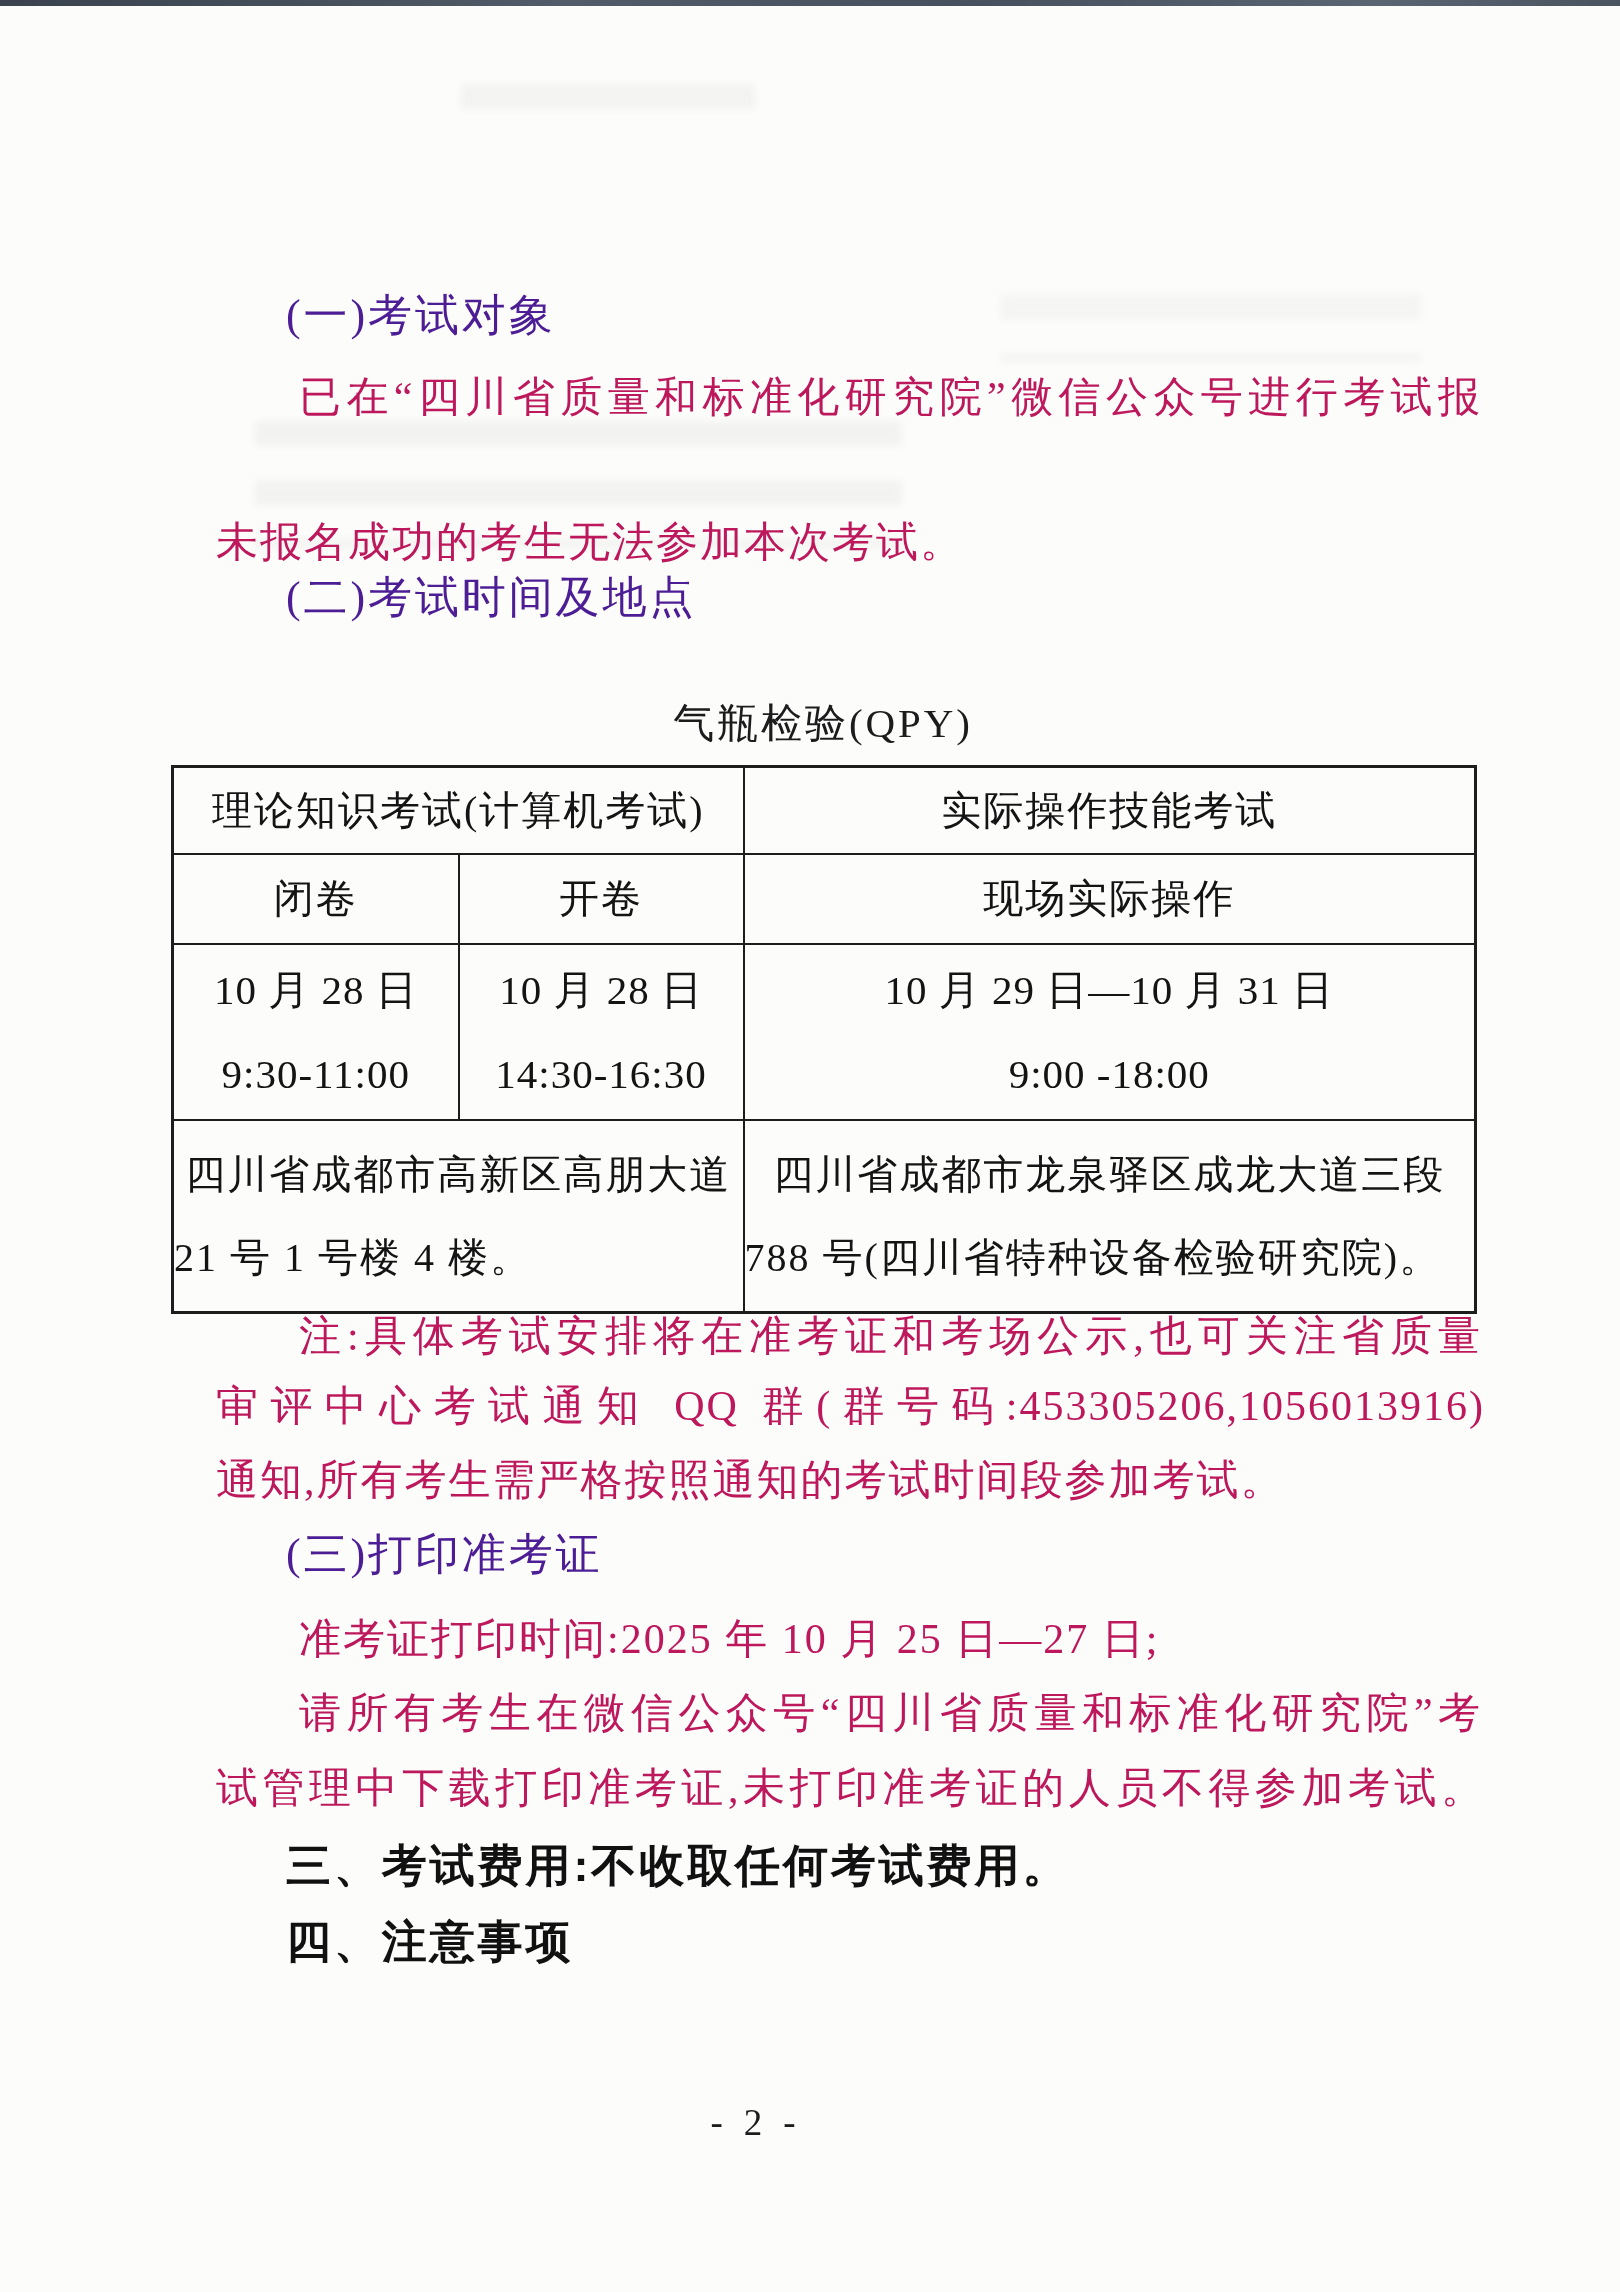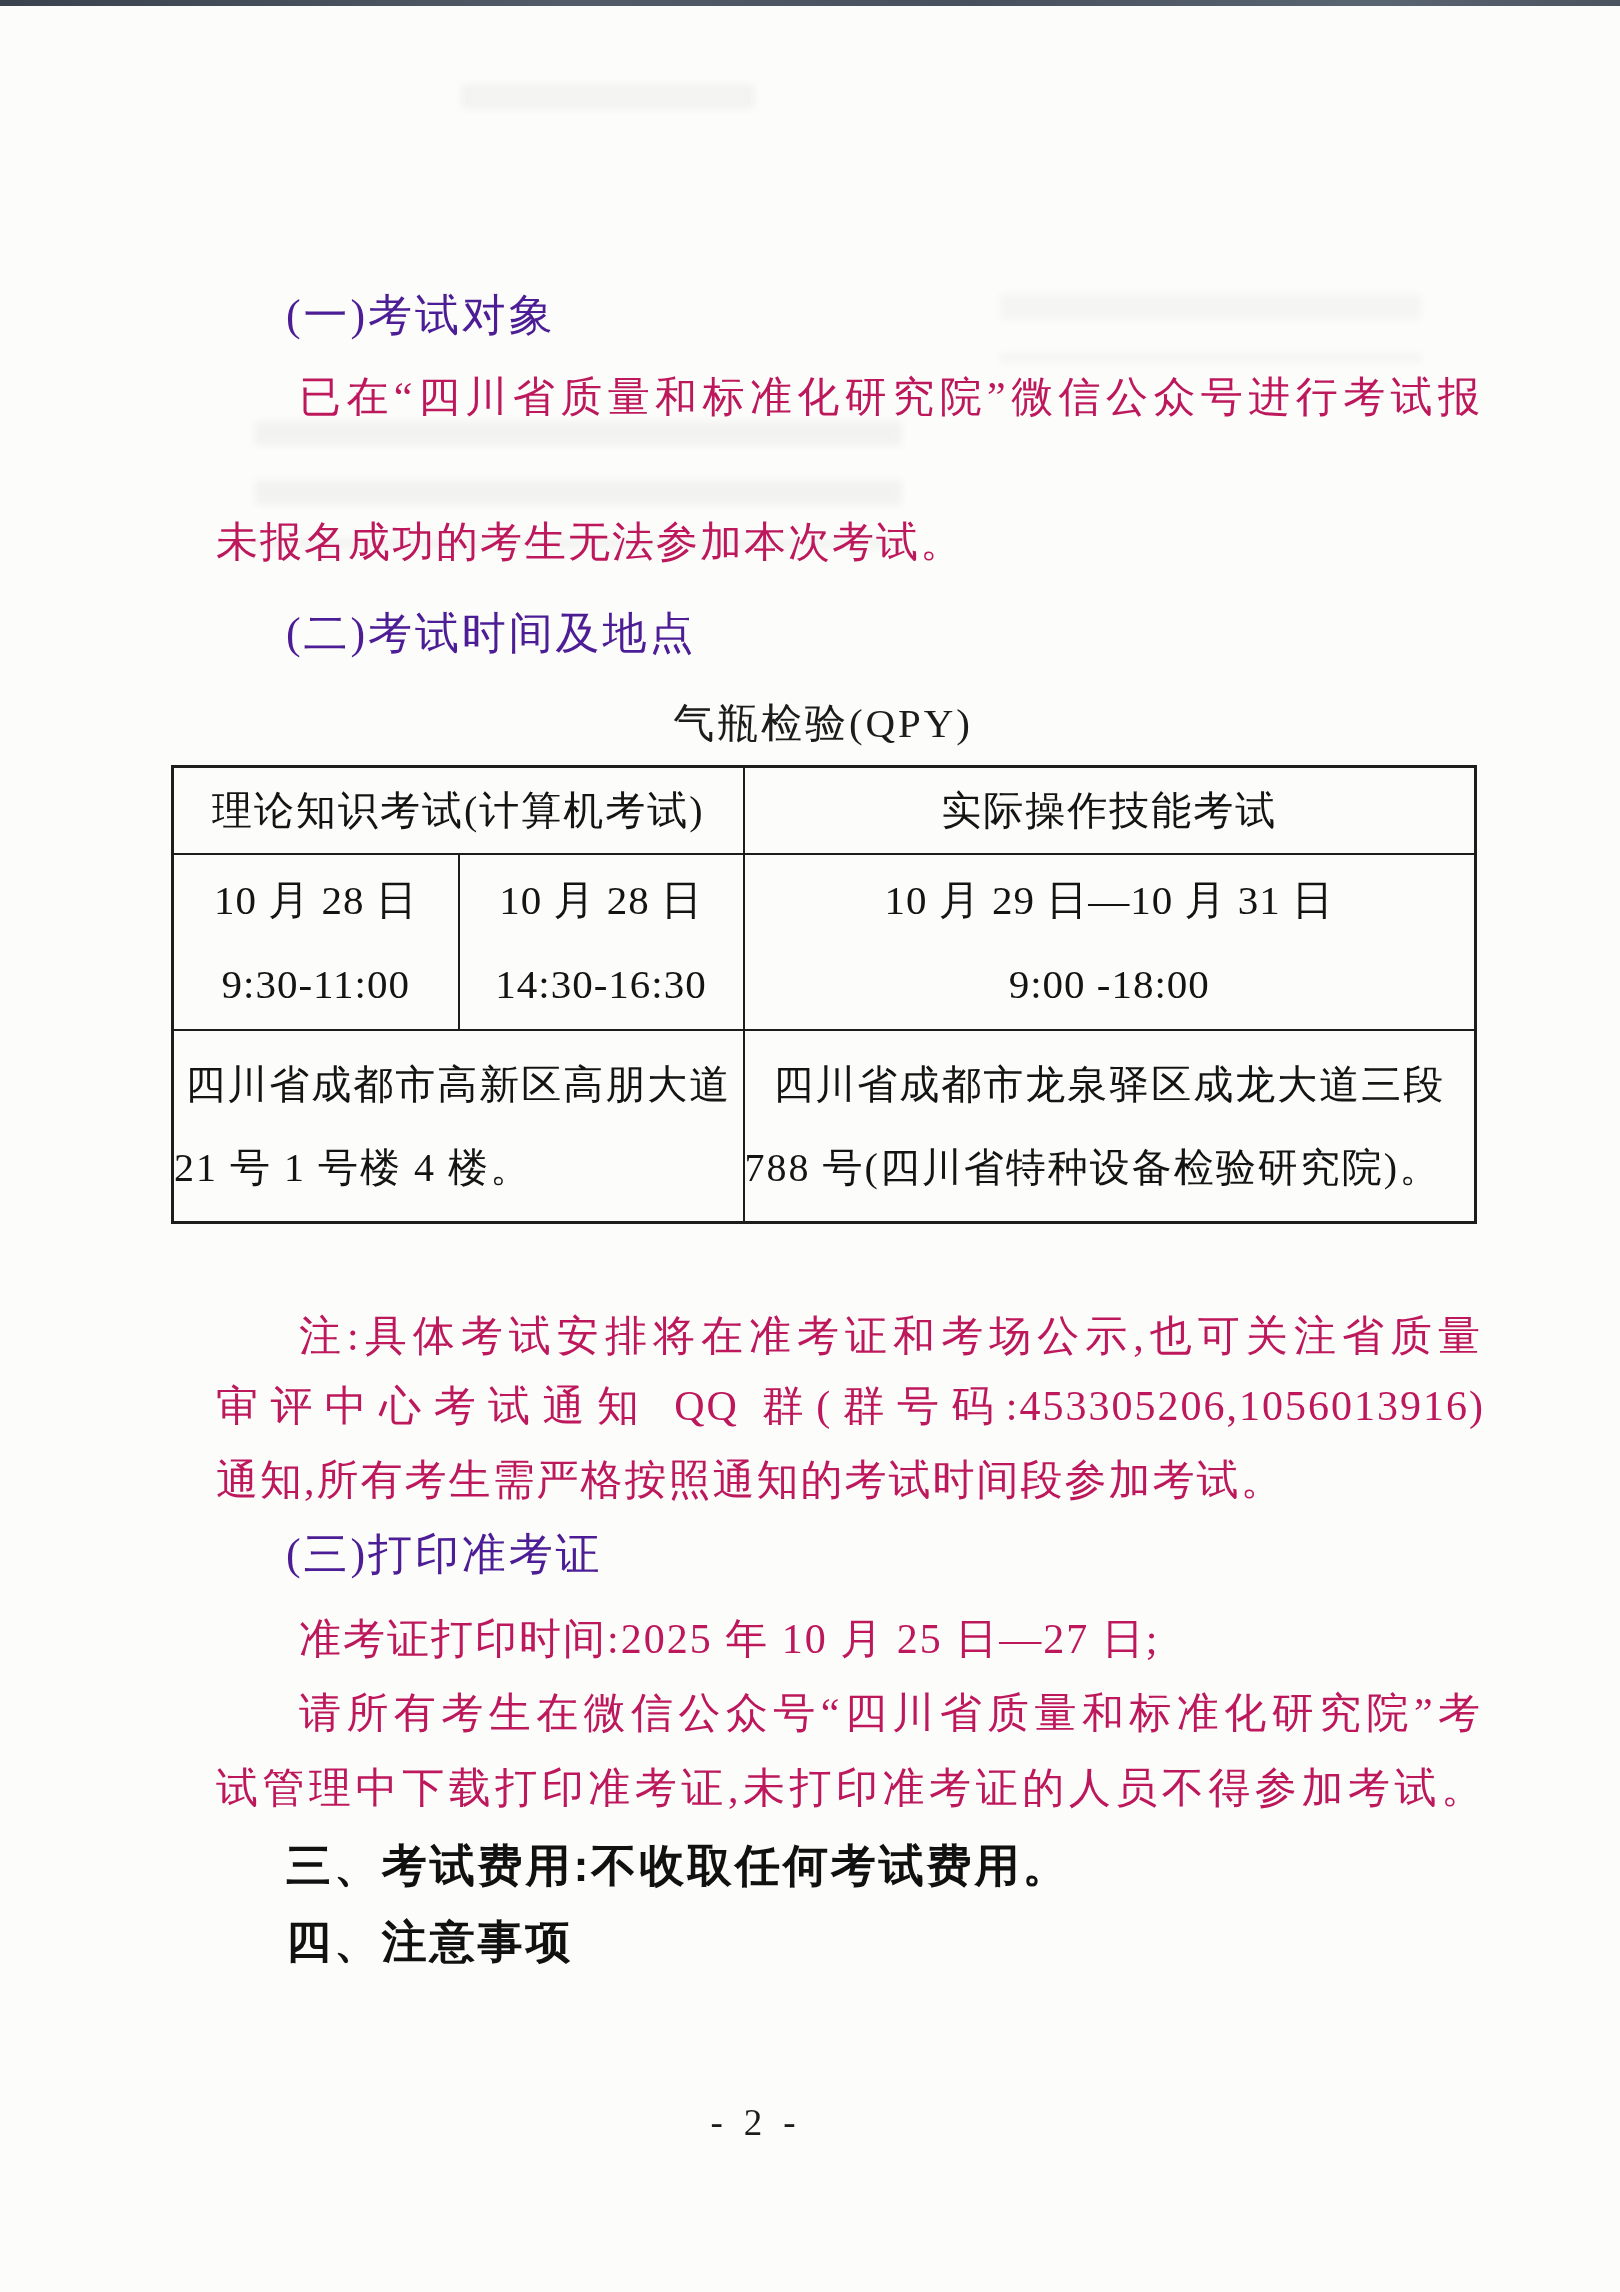--- a/index.html
+++ b/index.html
@@ -66,34 +66,39 @@
   <div class="scan-edge"></div>
   <div class="bleed b1"></div>
   <div class="bleed b2"></div>
   <div class="bleed b3"></div>
 
   <div class="line kai" style="left:286px;top:279px;">(一)考试对象</div>
 
   <div class="line jline" style="left:299px;top:361px;width:1183px;">已在“四川省质量和标准化研究院”微信公众号进行考试报</div>
   <div class="line" style="left:216px;top:506px;">未报名成功的考生无法参加本次考试。</div>
 
-  <div class="line kai" style="left:286px;top:597px;">(二)考试时间及地点</div>
+  <div class="line kai" style="left:286px;top:561px;">(二)考试时间及地点</div>
 
   <div class="table-title">气瓶检验(QPY)</div>
 
   <table class="exam">
     <colgroup>
         <col style="width:286px">
         <col style="width:285px">
         <col style="width:732px">
       </colgroup>
     <tbody>
         <tr style="height:87px">
       <td class="hdr" colspan="2">理论知识考试(计算机考试)</td>
       <td class="hdr">实际操作技能考试</td>
+    </tr>
+    <tr style="height:90px">
+      <td>闭卷</td>
+      <td>开卷</td>
+      <td>现场实际操作</td>
     </tr>
     <tr style="height:176px">
       <td class="timecell">
         <div>10 月 28 日</div>
         <div>9:30-11:00</div>
       </td>
       <td class="timecell">
         <div>10 月 28 日</div>
         <div>14:30-16:30</div>
       </td>

